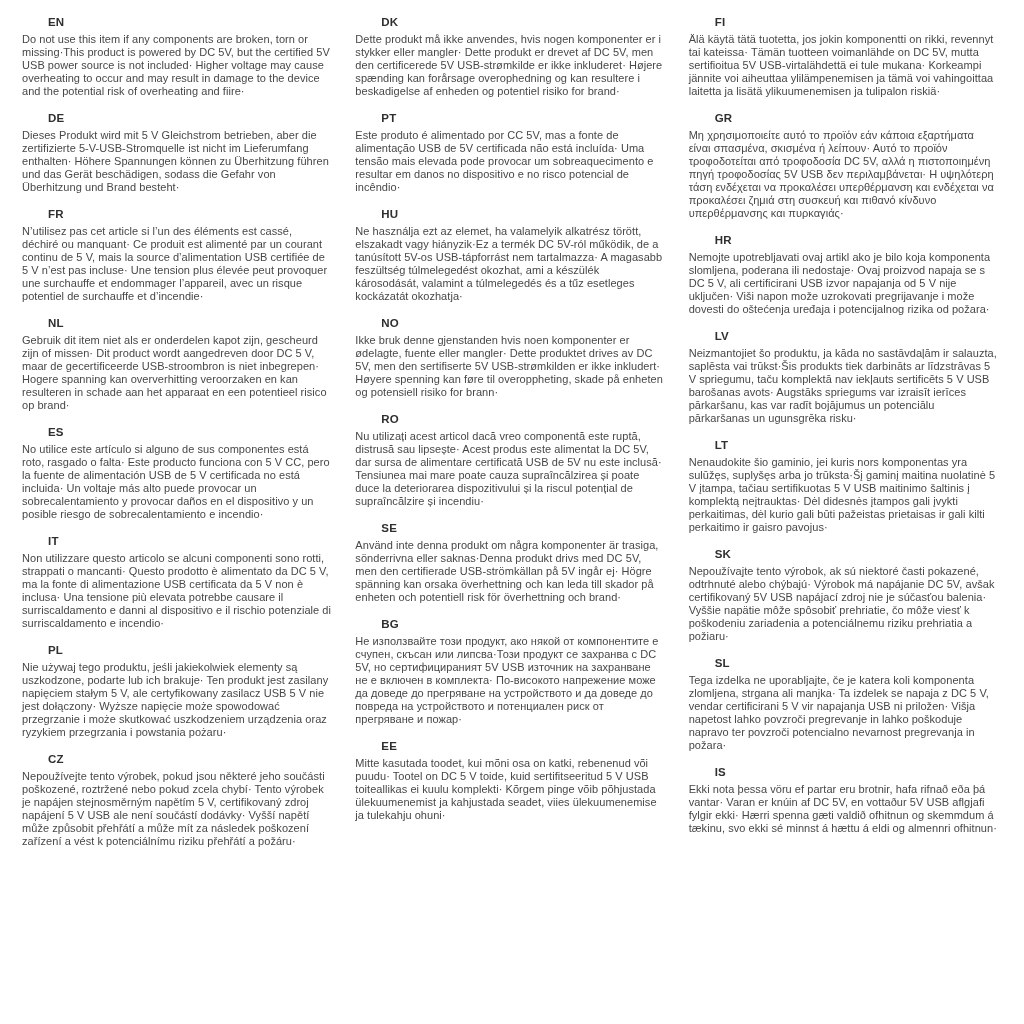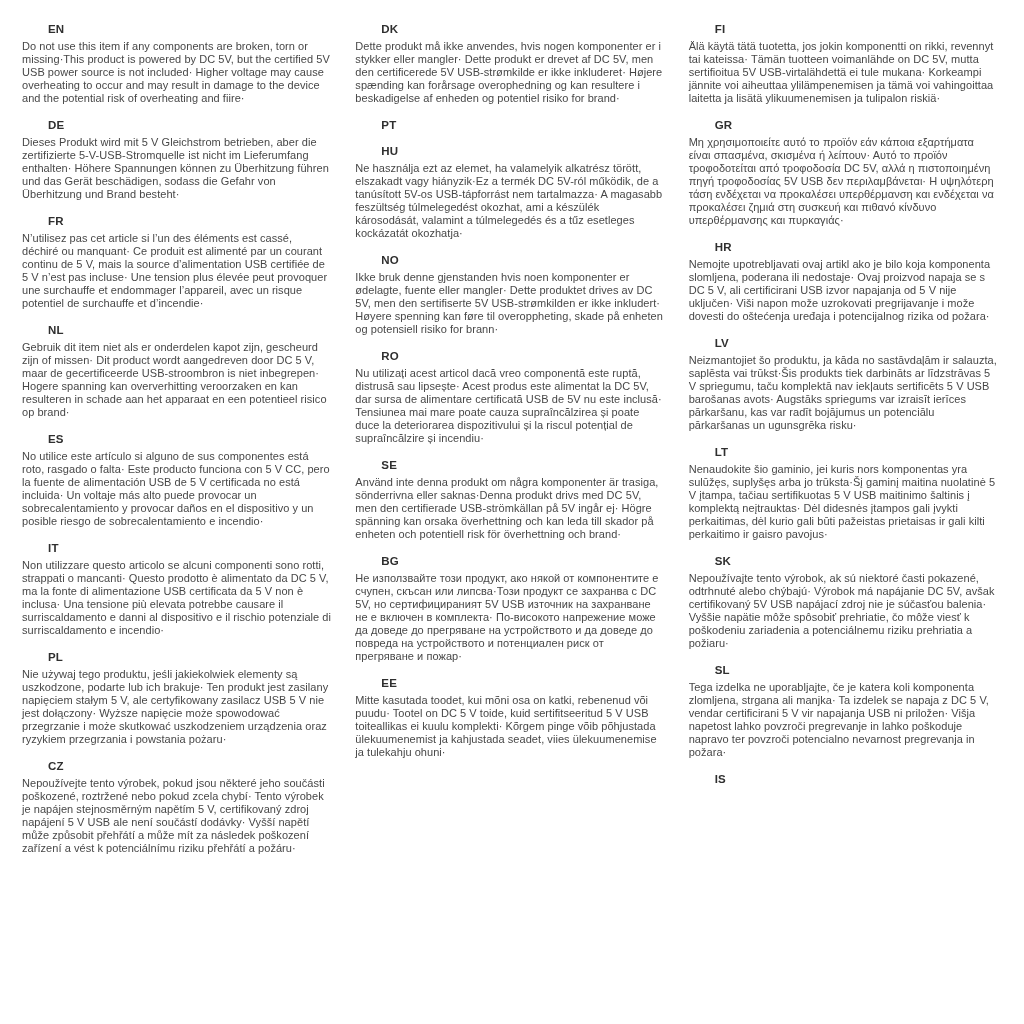--- a/index.html
+++ b/index.html
@@ -22,21 +22,21 @@
     align-content: start;
     overflow: hidden;
     background: #ffffff;
   }
   .col { min-width: 0; }
   section.lang { margin: 0 0 14px 0; }
   h2.code {
     font-size: 11.5px;
     font-weight: bold;
     color: #2f2f2f;
-    margin: 7px 0 5px 0;
+    margin: 0 0 5px 0;
     letter-spacing: 0.2px;
     padding-left: 26px;
   }
   p.warning {
     font-size: 11px;
     line-height: 13px;
     color: #474747;
     margin: 0;
     letter-spacing: 0.05px;
   }
@@ -81,20 +81,21 @@
     </section>
   </div>
 
   <div class="col">
     <section class="lang">
       <h2 class="code">DK</h2>
       <p class="warning">Dette produkt må ikke anvendes, hvis nogen komponenter er i stykker eller mangler· Dette produkt er drevet af DC 5V, men den certificerede 5V USB-strømkilde er ikke inkluderet· Højere spænding kan forårsage overophedning og kan resultere i beskadigelse af enheden og potentiel risiko for brand·</p>
     </section>
     <section class="lang">
       <h2 class="code">PT</h2>
+      <p class="warning">Este produto é alimentado por CC 5V, mas a fonte de alimentação USB de 5V certificada não está incluída· Uma tensão mais elevada pode provocar um sobreaquecimento e resultar em danos no dispositivo e no risco potencial de incêndio·</p>
     </section>
     <section class="lang">
       <h2 class="code">HU</h2>
       <p class="warning">Ne használja ezt az elemet, ha valamelyik alkatrész törött, elszakadt vagy hiányzik·Ez a termék DC 5V-ról működik, de a tanúsított 5V-os USB-tápforrást nem tartalmazza· A magasabb feszültség túlmelegedést okozhat, ami a készülék károsodását, valamint a túlmelegedés és a tűz esetleges kockázatát okozhatja·</p>
     </section>
     <section class="lang">
       <h2 class="code">NO</h2>
       <p class="warning">Ikke bruk denne gjenstanden hvis noen komponenter er ødelagte, fuente eller mangler· Dette produktet drives av DC 5V, men den sertifiserte 5V USB-strømkilden er ikke inkludert· Høyere spenning kan føre til overoppheting, skade på enheten og potensiell risiko for brann·</p>
     </section>
     <section class="lang">
@@ -139,16 +140,17 @@
     <section class="lang">
       <h2 class="code">SK</h2>
       <p class="warning">Nepoužívajte tento výrobok, ak sú niektoré časti pokazené, odtrhnuté alebo chýbajú· Výrobok má napájanie DC 5V, avšak certifikovaný 5V USB napájací zdroj nie je súčasťou balenia· Vyššie napätie môže spôsobiť prehriatie, čo môže viesť k poškodeniu zariadenia a potenciálnemu riziku prehriatia a požiaru·</p>
     </section>
     <section class="lang">
       <h2 class="code">SL</h2>
       <p class="warning">Tega izdelka ne uporabljajte, če je katera koli komponenta zlomljena, strgana ali manjka· Ta izdelek se napaja z DC 5 V, vendar certificirani 5 V vir napajanja USB ni priložen· Višja napetost lahko povzroči pregrevanje in lahko poškoduje napravo ter povzroči potencialno nevarnost pregrevanja in požara·</p>
     </section>
     <section class="lang">
       <h2 class="code">IS</h2>
+      <p class="warning">Ekki nota þessa vöru ef partar eru brotnir, hafa rifnað eða þá vantar· Varan er knúin af DC 5V, en vottaður 5V USB aflgjafi fylgir ekki· Hærri spenna gæti valdið ofhitnun og skemmdum á tækinu, svo ekki sé minnst á hættu á eldi og almennri ofhitnun·</p>
     </section>
   </div>
 
 </div>
 
 </body></html>

